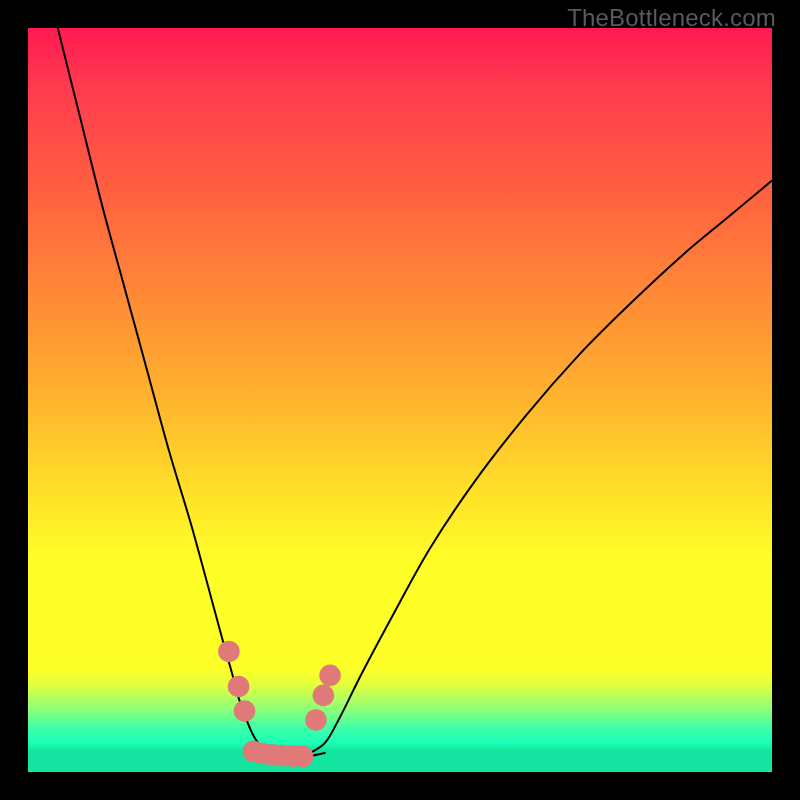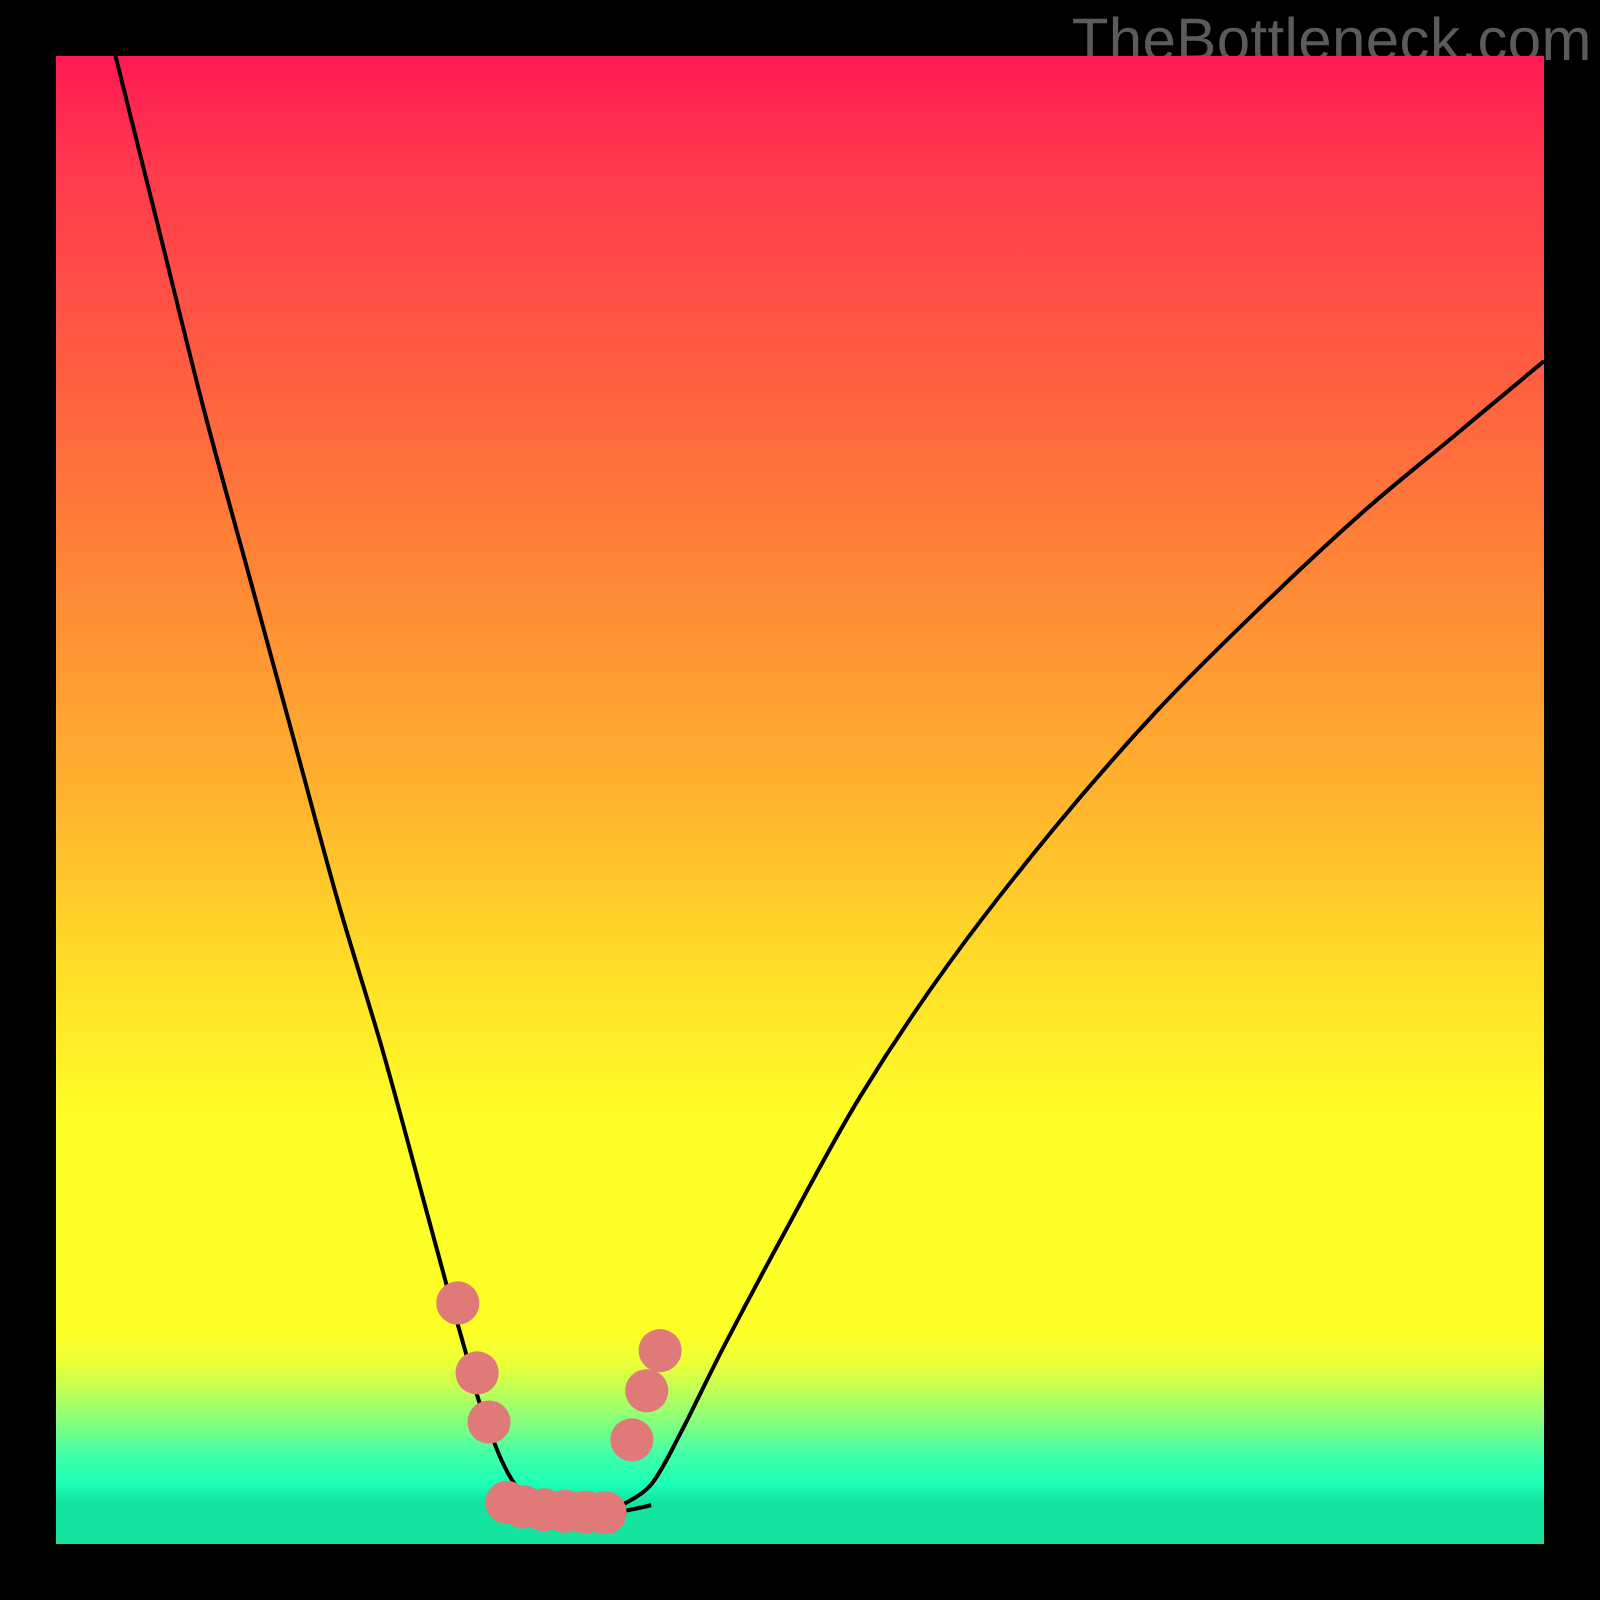--- a/index.html
+++ b/index.html
@@ -44,23 +44,23 @@
   }
   .svg-overlay {
     position: absolute;
     left: 0; top: 0;
     width: 100%;
     height: 100%;
   }
   .watermark {
     position: absolute;
     top: 4px;
-    right: 4px;
+    right: 24px;
     color: #5b5b5b;
-    font-size: 30px;
+    font-size: 24px;
     letter-spacing: 0.2px;
     user-select: none;
   }
 </style>
 </head>
 <body>
 
 <div class="watermark">TheBottleneck.com</div>
 
 <div class="plot-wrapper">

